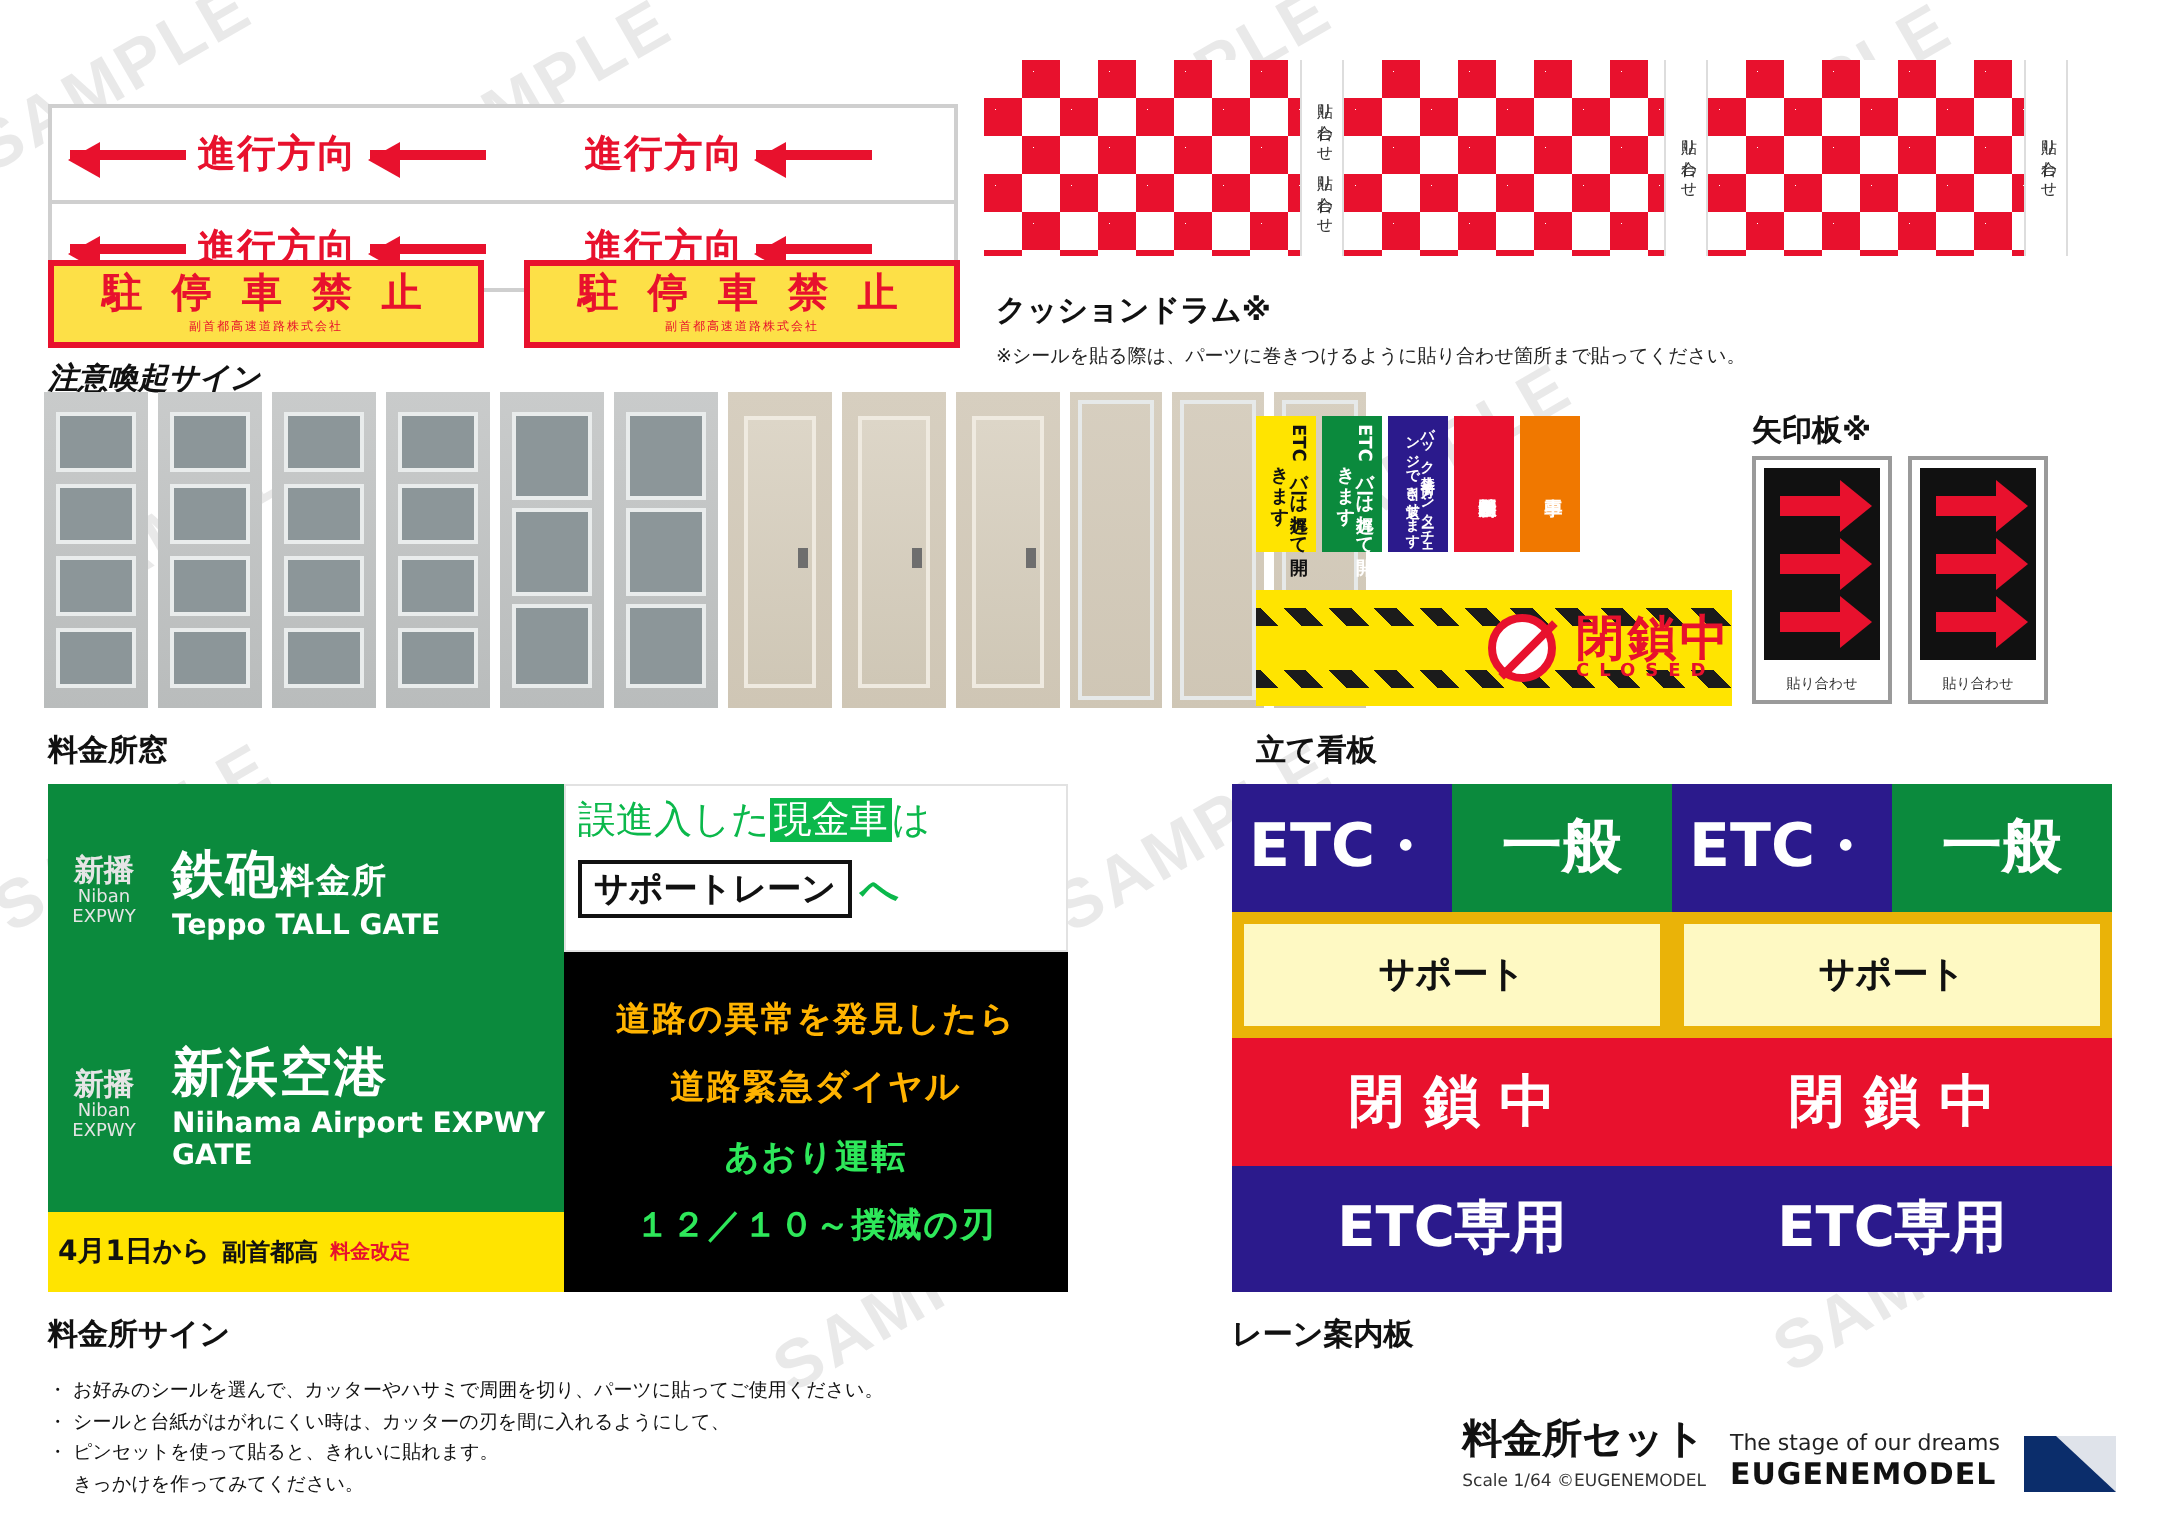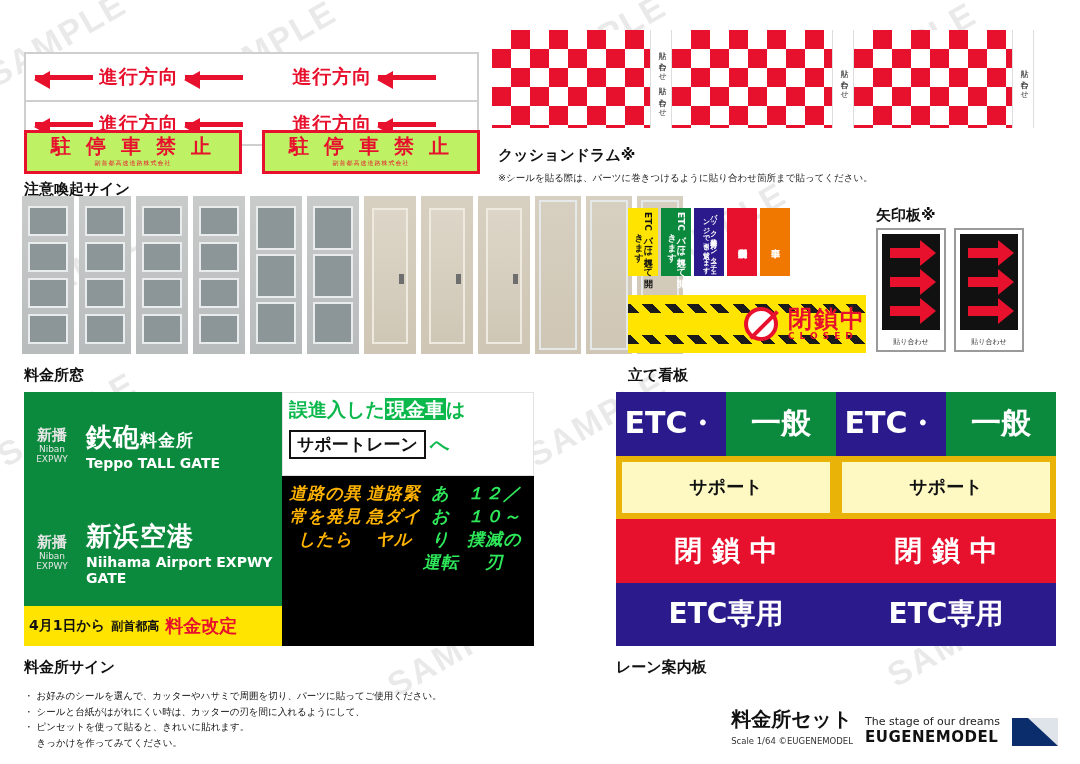--- a/index.html
+++ b/index.html
@@ -56,21 +56,21 @@
   }
   .arrow-left::before {
     content:""; position:absolute; left:-1px; top:-9px;
     border-top:9px solid transparent; border-bottom:9px solid transparent;
     border-right:16px solid #e8112d;
   }
   .dir-text { color:#e8112d; font-weight:bold; font-size:19px; letter-spacing:1px; }
 
   
   .nopark {
-    position:absolute; width:218px; height:44px; background:#bef264;
+    position:absolute; width:218px; height:44px; background:#fde047;
     border:3px solid #e8112d; display:flex; flex-direction:column;
     align-items:center; justify-content:center;
   }
   .nopark .big { color:#e8112d; font-weight:bold; font-size:20px; letter-spacing:4px; line-height:1; }
   .nopark .small { color:#e8112d; font-size:6px; letter-spacing:1px; margin-top:3px; }
 
   
   #drum-block { position:absolute; left:492px; top:30px; width:562px; height:98px; display:flex; }
   .drum { position:relative; height:98px; overflow:hidden; }
   .checker {
@@ -155,33 +155,33 @@
   .ts-badge .jp { font-size:15px; font-weight:bold; }
   .ts-badge .en1 { font-size:9px; }
   .ts-badge .en2 { font-size:9px; }
   .ts-main { flex:1; color:#fff; display:flex; flex-direction:column; justify-content:center; padding-left:4px; }
   .ts-main .line1 { font-size:26px; font-weight:bold; letter-spacing:1px; }
   .ts-main .line1 .sm { font-size:17px; }
   .ts-main .line2 { font-size:14px; font-weight:bold; letter-spacing:0px; }
   .ts-yellow { height:40px; background:#ffe400; display:flex; align-items:center; padding:0 5px; gap:6px; }
   .ts-yellow .t1 { color:#111; font-weight:bold; font-size:14px; }
   .ts-yellow .t2 { color:#111; font-weight:bold; font-size:12px; }
-  .ts-yellow .t3 { color:#e8112d; font-weight:bold; font-size:18px; }
+  .ts-yellow .t3 { color:#e8112d; font-weight:bold; font-size:10px; }
   .ts-white { height:36px; background:#fff; display:flex; align-items:center; padding:0 5px; gap:6px; border-top:1px solid #ddd;}
   .ts-white .w1 { color:#e8112d; font-weight:bold; font-size:14px; }
   .ts-white .w2 { color:#111; font-weight:bold; font-size:13px; }
 
   .ts-right { width:252px; display:flex; flex-direction:column; }
   .ts-msg1 { height:84px; background:#fff; border:1px solid #e2e2e2; padding:4px 6px; }
-  .ts-msg1 .l1 { font-size:19px; font-weight:bold; color:#0bb84b; letter-spacing:0px; }
+  .ts-msg1 .l1 { font-size:19px; font-weight:normal; color:#0bb84b; letter-spacing:0px; }
   .ts-msg1 .l1 .hl { background:#0bb84b; color:#fff; padding:0 2px; }
   .ts-msg1 .l2 { margin-top:7px; display:flex; align-items:center; gap:4px; }
   .ts-msg1 .l2 .box { border:2px solid #111; padding:1px 6px; font-size:17px; font-weight:bold; color:#111; }
   .ts-msg1 .l2 .tail { font-size:19px; font-weight:bold; color:#0bb84b; }
-  .ts-led { flex:1; background:#000; padding:6px 4px; display:flex; flex-direction:row; justify-content:space-around;font-style:italic; }
+  .ts-led { flex:1; background:#000; padding:16px 4px; display:flex; flex-direction:column; justify-content:space-around; }
   .led-line { text-align:center; font-weight:bold; letter-spacing:1px; }
   .led-amber { color:#ffb300; font-size:17px; }
   .led-green { color:#2ee85a; font-size:17px; }
 
   
   #lane { position:absolute; left:616px; top:392px; width:440px; height:254px; display:flex; flex-wrap:wrap; }
   .lane-cell { width:50%; height:25%; display:flex; align-items:center; justify-content:center; font-weight:bold; }
   .lane-etc { background:#2b1a8c; color:#fff; font-size:30px; position:relative; }
   .lane-etc-inner { display:flex; width:100%; height:100%; }
   .lane-etc-inner > div { flex:1; display:flex; align-items:center; justify-content:center; font-size:30px; }
@@ -242,21 +242,21 @@
 
   <div class="nopark" style="left:24px;top:130px;">
     <div class="big">駐 停 車 禁 止</div>
     <div class="small">副首都高速道路株式会社</div>
   </div>
   <div class="nopark" style="left:262px;top:130px;">
     <div class="big">駐 停 車 禁 止</div>
     <div class="small">副首都高速道路株式会社</div>
   </div>
 
-  <div class="caption" style="left:24px;top:180px;">注意喚起サイン</div>
+  <div class="caption" style="left:24px;top:180px;font-style:italic;">注意喚起サイン</div>
 
   <div id="drum-block">
     <div class="drum" style="width:158px;">
         <div class="checker"></div>
       </div>
     <div class="drum-tab">
         <span>貼り合わせ 貼り合わせ</span>
       </div>
     <div class="drum" style="width:160px;">
         <div class="checker"></div>

